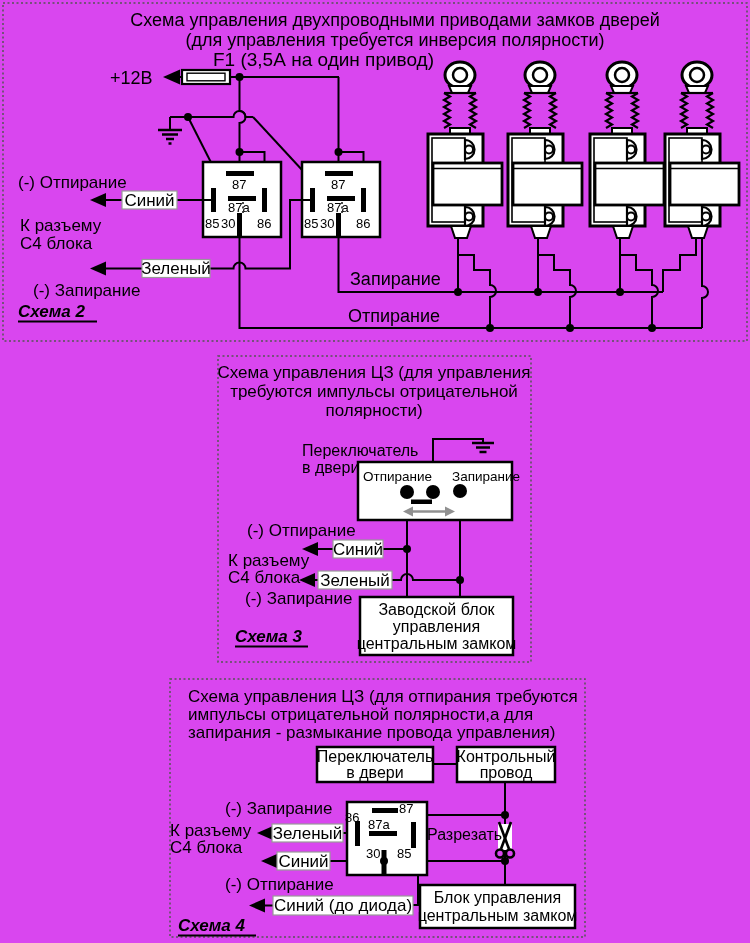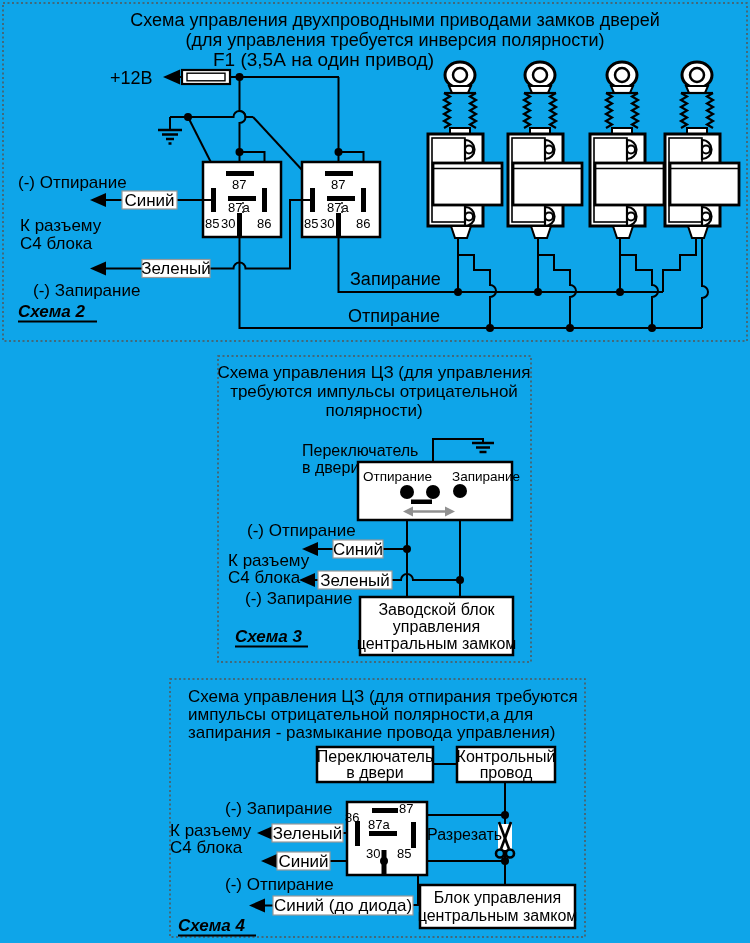--- a/index.html
+++ b/index.html
@@ -1,16 +1,16 @@
 <!DOCTYPE html>
 <html><head>
 <meta charset="utf-8">
 <style>
   html,body{margin:0;padding:0;background:#fff}
-  .wrap{position:relative;width:750px;height:943px;background:#0ea5e9;overflow:hidden}
+  .wrap{position:relative;width:750px;height:943px;background:#d946ef;overflow:hidden}
   svg{display:block}
   text{font-family:"Liberation Sans",sans-serif;fill:#000}
   .t13{font-size:13px}
   .t14{font-size:13.5px}
   .t16{font-size:16px}
   .t17{font-size:17px}
   .t18{font-size:18px}
   .t19{font-size:19px}
   .mid{text-anchor:middle}
   .schemalbl{font-size:17px;font-weight:bold;font-style:italic}

